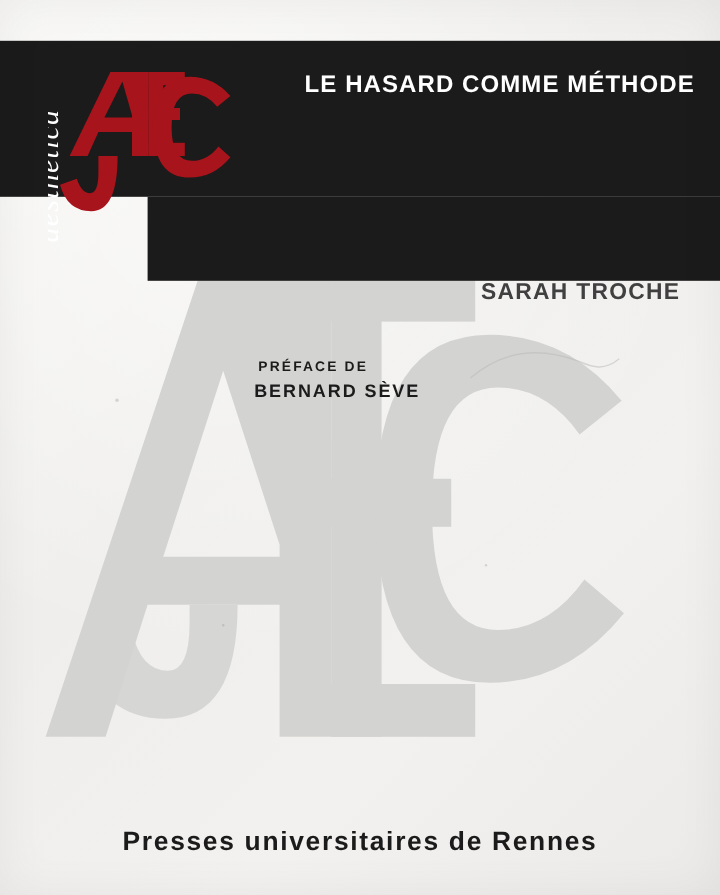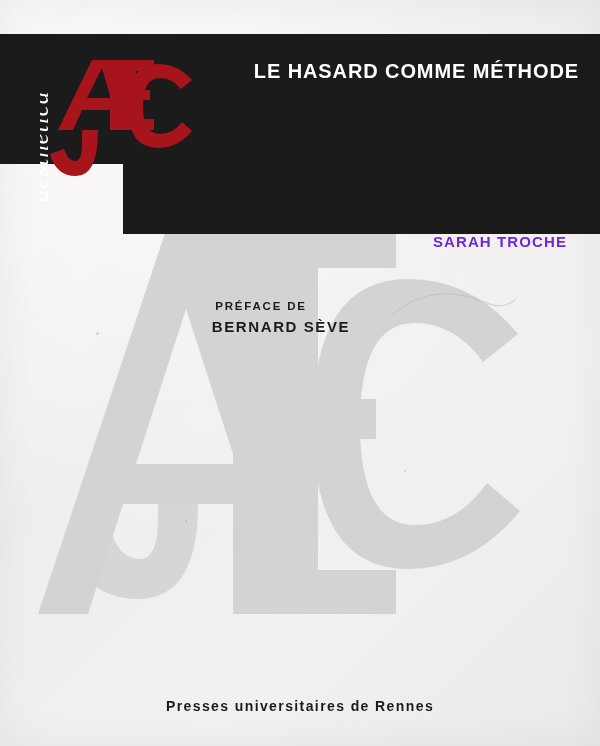--- a/index.html
+++ b/index.html
@@ -116,22 +116,22 @@
 
   
   .author {
     position: absolute;
     left: 123px;
     top: 233px;
     width: 470px;
     text-align: right;
     padding-right: 26px;
     box-sizing: border-box;
-    color: #6d28d9;
-    font-size: 15px;
+    color: #404040;
+    font-size: 19px;
     font-weight: bold;
     letter-spacing: 1.1px;
   }
 
   
   .preface {
     position: absolute;
     left: 0;
     top: 300px;
     width: 522px;
@@ -152,21 +152,21 @@
   }
 
   
   .publisher {
     position: absolute;
     left: 0;
     bottom: 32px;
     width: 600px;
     text-align: center;
     color: #1b1b1b;
-    font-size: 14px;
+    font-size: 22px;
     font-weight: bold;
     letter-spacing: 1.4px;
   }
 
   
   .scribble {
     position: absolute;
     left: 390px;
     top: 285px;
     width: 130px;

